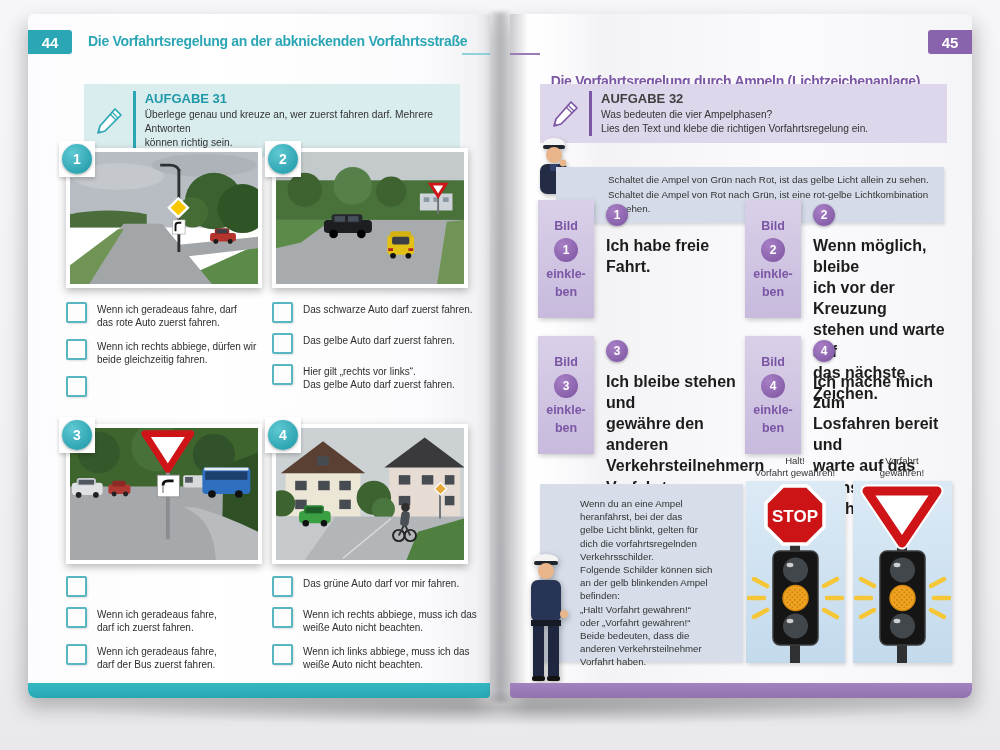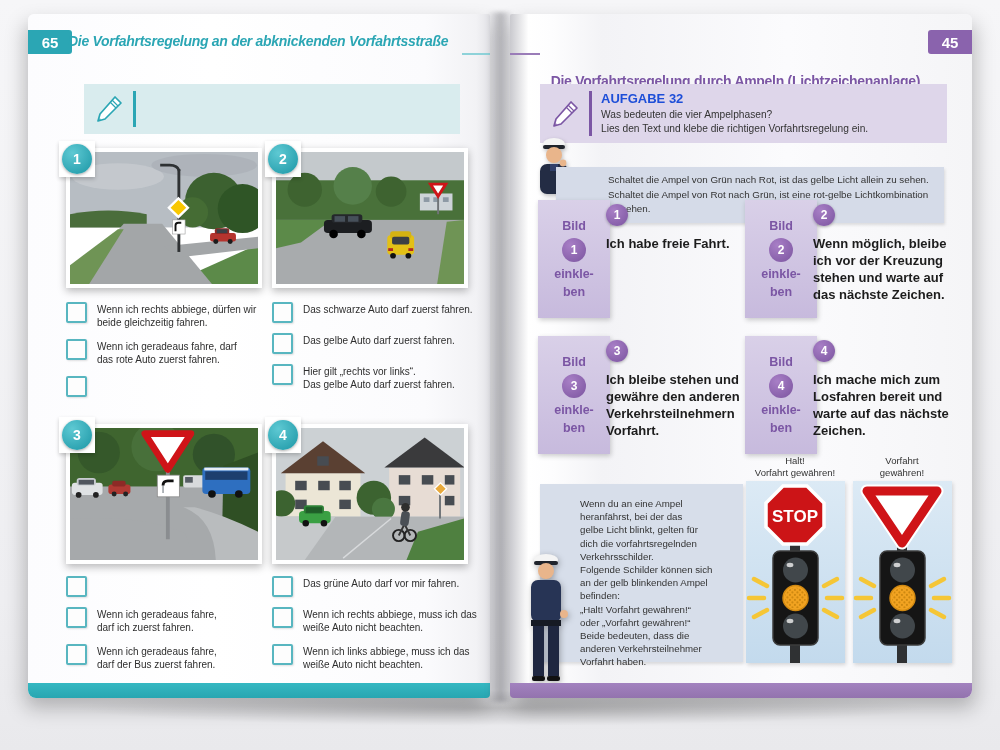--- a/index.html
+++ b/index.html
@@ -12,36 +12,36 @@
   .gutter{position:absolute;left:487px;top:12px;width:26px;height:690px;background:linear-gradient(90deg,rgba(0,0,0,0) 0%,rgba(60,60,70,.30) 45%,rgba(60,60,70,.32) 55%,rgba(0,0,0,0) 100%);filter:blur(2px);}
   .pagebar{position:absolute;left:0;right:0;bottom:0;height:15px;}
   .pagebar--teal{background:linear-gradient(180deg,#35b8c2,#28a6b1);border-radius:0 0 4px 8px;}
   .pagebar--purple{background:linear-gradient(180deg,#a282bf,#9373ae);border-radius:0 0 8px 4px;}
 
   
   .pg-num{position:absolute;top:16px;width:44px;height:24px;color:#fff;font-weight:bold;font-size:15px;display:flex;align-items:center;justify-content:center;}
   .pg-num--left{left:0;background:#2ba6b4;border-radius:0 3px 3px 0;}
   .pg-num--right{right:0;background:#8a63ad;border-radius:3px 0 0 3px;}
   .pg-title{position:absolute;top:19px;font-weight:bold;font-size:14px;letter-spacing:-0.3px;white-space:nowrap;}
-  .pg-title--left{left:40px;color:#2ba6b4;font-style:italic;}
+  .pg-title--left{left:60px;color:#2ba6b4;}
   .pg-title--right{right:52px;color:#7b56a4;margin-top:40px;}
   .title-line{position:absolute;top:39px;height:2px;}
   .title-line--left{right:0;width:28px;background:#8ed2d9;}
   .title-line--right{left:0;width:30px;background:#9a7cb8;}
 
   
   .task-box{position:absolute;display:flex;align-items:center;gap:9px;padding:7px 10px;box-sizing:border-box;}
   .task-box--teal{left:56px;top:70px;width:376px;min-height:50px;background:#d9ecee;color:#2ba6b4;}
   .task-box--purple{left:30px;top:70px;width:407px;min-height:52px;background:#ded6ea;color:#7b56a4;}
   .task-bar{width:3px;align-self:stretch;}
   .task-bar--teal{background:#2ba6b4;}
   .task-bar--purple{background:#7b56a4;}
   .task-label{font-weight:bold;font-size:13px;}
   .task-label--teal{color:#1f9aa9;}
-  .task-label--purple{color:#1d4ed8;}
+  .task-label--purple{color:#404040;}
   .task-text{font-size:10.2px;color:#333;white-space:pre-line;line-height:1.38;margin-top:2px;}
 
   
   .photo-block{position:absolute;width:196px;height:140px;}
   .photo-frame{width:100%;height:100%;background:#fff;padding:4px;box-sizing:border-box;box-shadow:0 3px 8px rgba(0,0,0,.28);}
   .photo-frame svg{display:block;width:100%;height:100%;}
   .badge-tab{position:absolute;left:-7px;top:-7px;width:36px;height:36px;background:#fff;box-shadow:0 2px 4px rgba(0,0,0,.2);}
   .num-badge{position:absolute;left:-4px;top:-4px;width:30px;height:30px;border-radius:50%;color:#fff;font-weight:bold;font-size:14px;display:flex;align-items:center;justify-content:center;background:radial-gradient(circle at 35% 30%,#5ec9d3,#1b96a5);box-shadow:0 1px 3px rgba(0,0,0,.35);}
   #photo1{left:38px;top:134px;} #photo2{left:244px;top:134px;}
   #photo3{left:38px;top:410px;} #photo4{left:244px;top:410px;}
@@ -55,26 +55,26 @@
   .option{display:flex;gap:10px;align-items:flex-start;}
   .checkbox{width:17px;height:17px;min-width:17px;background:#fdfdfd;border:2px solid #58b6c0;border-radius:2px;box-shadow:1px 1px 2px rgba(0,0,0,.12);}
   .option-text{font-size:10px;color:#2e2e2e;line-height:1.3;white-space:pre-line;padding-top:1px;}
 
   
   .tipbox{position:absolute;left:46px;top:130px;width:388px;min-height:46px;background:#d5dbe8;display:flex;align-items:center;padding:6px 8px 6px 52px;box-sizing:border-box;box-shadow:1px 2px 3px rgba(0,0,0,.12);margin-top:23px;}
   .tip-text{font-size:9.8px;color:#333;line-height:1.5;white-space:pre-line;}
   .officer-small{position:absolute;left:22px;top:122px;width:44px;height:58px;filter:drop-shadow(1px 2px 2px rgba(0,0,0,.25));}
 
   
-  .paste-box{position:absolute;width:72px;height:118px;background:linear-gradient(180deg,#d9d0e8,#c7badd);display:flex;flex-direction:column;align-items:center;justify-content:center;gap:3px;box-shadow:1px 2px 5px rgba(0,0,0,.20);}
+  .paste-box{position:absolute;width:56px;height:118px;background:linear-gradient(180deg,#d9d0e8,#c7badd);display:flex;flex-direction:column;align-items:center;justify-content:center;gap:3px;box-shadow:1px 2px 5px rgba(0,0,0,.20);}
   .paste-word{color:#7b56a4;font-weight:bold;font-size:12.5px;line-height:1.15;}
   .paste-circle{width:24px;height:24px;border-radius:50%;background:radial-gradient(circle at 35% 30%,#a87fc6,#7b549f);color:#fff;font-weight:bold;font-size:12px;display:flex;align-items:center;justify-content:center;margin:2px 0;}
   .phase-content{position:absolute;width:140px;}
   .phase-badge{width:22px;height:22px;border-radius:50%;background:radial-gradient(circle at 35% 30%,#a87fc6,#7b549f);color:#fff;font-weight:bold;font-size:12px;display:flex;align-items:center;justify-content:center;box-shadow:0 1px 3px rgba(0,0,0,.3);margin-bottom:9px;}
-  .phase-text{font-weight:bold;font-size:13px;color:#1c1c1c;line-height:1.32;white-space:pre-line;}
+  .phase-text{font-weight:bold;font-size:16px;color:#1c1c1c;line-height:1.32;white-space:pre-line;}
   #paste1{left:28px;top:186px;} #content1{left:96px;top:190px;}
   #paste2{left:235px;top:186px;} #content2{left:303px;top:190px;}
   #paste3{left:28px;top:322px;} #content3{left:96px;top:326px;}
   #paste4{left:235px;top:322px;} #content4{left:303px;top:326px;}
 
   
   .infobox{position:absolute;left:30px;top:470px;width:203px;height:178px;background:#d7deea;box-sizing:border-box;padding:13px 16px 8px 40px;box-shadow:1px 2px 3px rgba(0,0,0,.12);}
   .info-text{font-size:9.7px;line-height:1.36;color:#333;white-space:pre-line;}
   .officer-tall{position:absolute;left:10px;top:538px;width:60px;height:132px;filter:drop-shadow(1px 2px 3px rgba(0,0,0,.3));}
   .signal-caption{position:absolute;top:441px;width:118px;text-align:center;font-size:9.5px;color:#333;line-height:1.3;white-space:pre-line;}
@@ -85,31 +85,36 @@
 
   .pencil-icon{width:30px;height:30px;flex:0 0 auto;}
 </style>
 </head>
 <body>
 
 <div class="stage">
   <div class="book-shadow"></div>
 
   <div class="page page--left">
-    <div class="pg-num pg-num--left">65</div>
+    <div class="pg-num pg-num--left">44</div>
     <div class="pg-title pg-title--left">Die Vorfahrtsregelung an der abknickenden Vorfahrtsstraße</div>
     <div class="title-line title-line--left"></div>
 
     <div class="task-box task-box--teal">
       <svg class="pencil-icon" viewBox="0 0 30 30" style="color:#2ba6b4">
         <path d="M21,3 l6,6 L11,25 l-7,2 2,-7 Z" fill="#fff" stroke="currentColor" stroke-width="1.7" stroke-linejoin="round"></path>
         <path d="M18,6 l6,6 M16,8 l6,6" fill="none" stroke="currentColor" stroke-width="1.2"></path>
         <path d="M5,26 l2,-0.6 -1.3,-1.4 Z" fill="currentColor"></path>
       </svg>
       <div class="task-bar task-bar--teal"></div>
+      <div>
+        <div class="task-label task-label--teal">AUFGABE 31</div>
+        <div class="task-text">Überlege genau und kreuze an, wer zuerst fahren darf. Mehrere Antworten
+können richtig sein.</div>
+      </div>
     </div>
 
     <div class="photo-block" id="photo1">
       <div class="badge-tab"></div>
       <div class="photo-frame">
         <svg viewBox="0 0 196 140" preserveAspectRatio="none">
           <rect x="0" y="0" width="196" height="80" fill="#b7bdc3"></rect>
           <ellipse cx="50" cy="26" rx="48" ry="14" fill="#c7cbd0" opacity=".8"></ellipse>
           <ellipse cx="140" cy="14" rx="55" ry="12" fill="#a9afb6" opacity=".7"></ellipse>
           <path d="M0,80 L0,66 Q40,58 80,66 L80,80 Z" fill="#4a6d3b"></path>
@@ -179,27 +184,27 @@
             <polygon points="161,34 177,34 169,47" fill="#fff" stroke="#cf1418" stroke-width="3"></polygon>
           </g>
         </svg>
       </div>
       <div class="num-badge">2</div>
     </div>
 
     <div class="options" id="opts1">
       <div class="option">
         <div class="checkbox"></div>
+        <div class="option-text">Wenn ich geradeaus fahre, darf
+das rote Auto zuerst fahren.</div>
+      </div>
+      <div class="option">
+        <div class="checkbox"></div>
         <div class="option-text">Wenn ich rechts abbiege, dürfen wir
 beide gleichzeitig fahren.</div>
-      </div>
-      <div class="option">
-        <div class="checkbox"></div>
-        <div class="option-text">Wenn ich geradeaus fahre, darf
-das rote Auto zuerst fahren.</div>
       </div>
       <div class="option">
         <div class="checkbox"></div>
       </div>
     </div>
 
     <div class="options" id="opts2">
       <div class="option">
         <div class="checkbox"></div>
         <div class="option-text">Das schwarze Auto darf zuerst fahren.</div>

